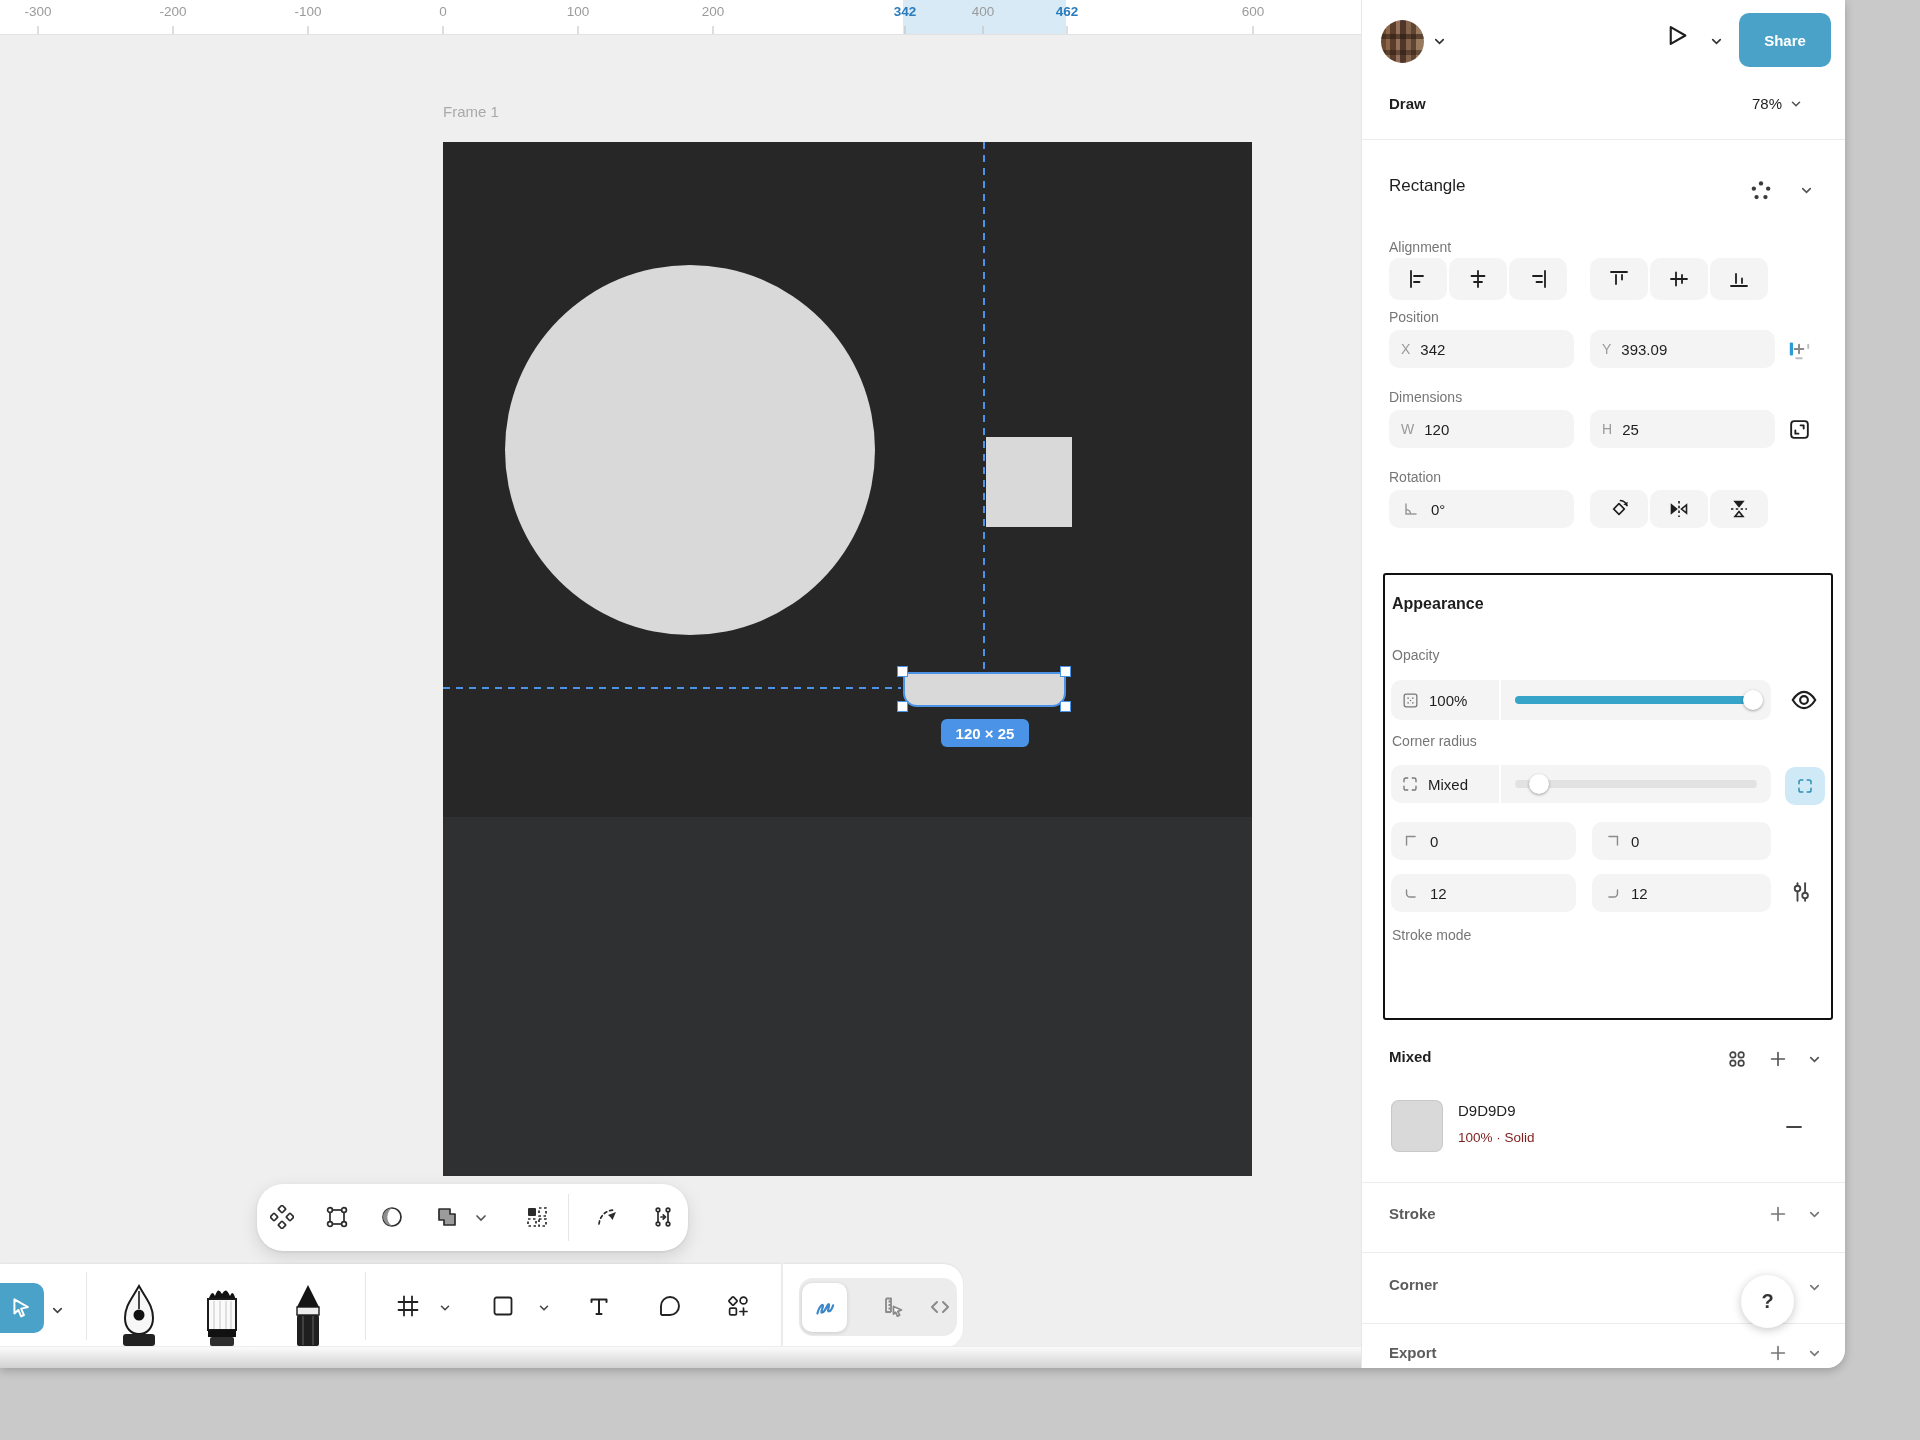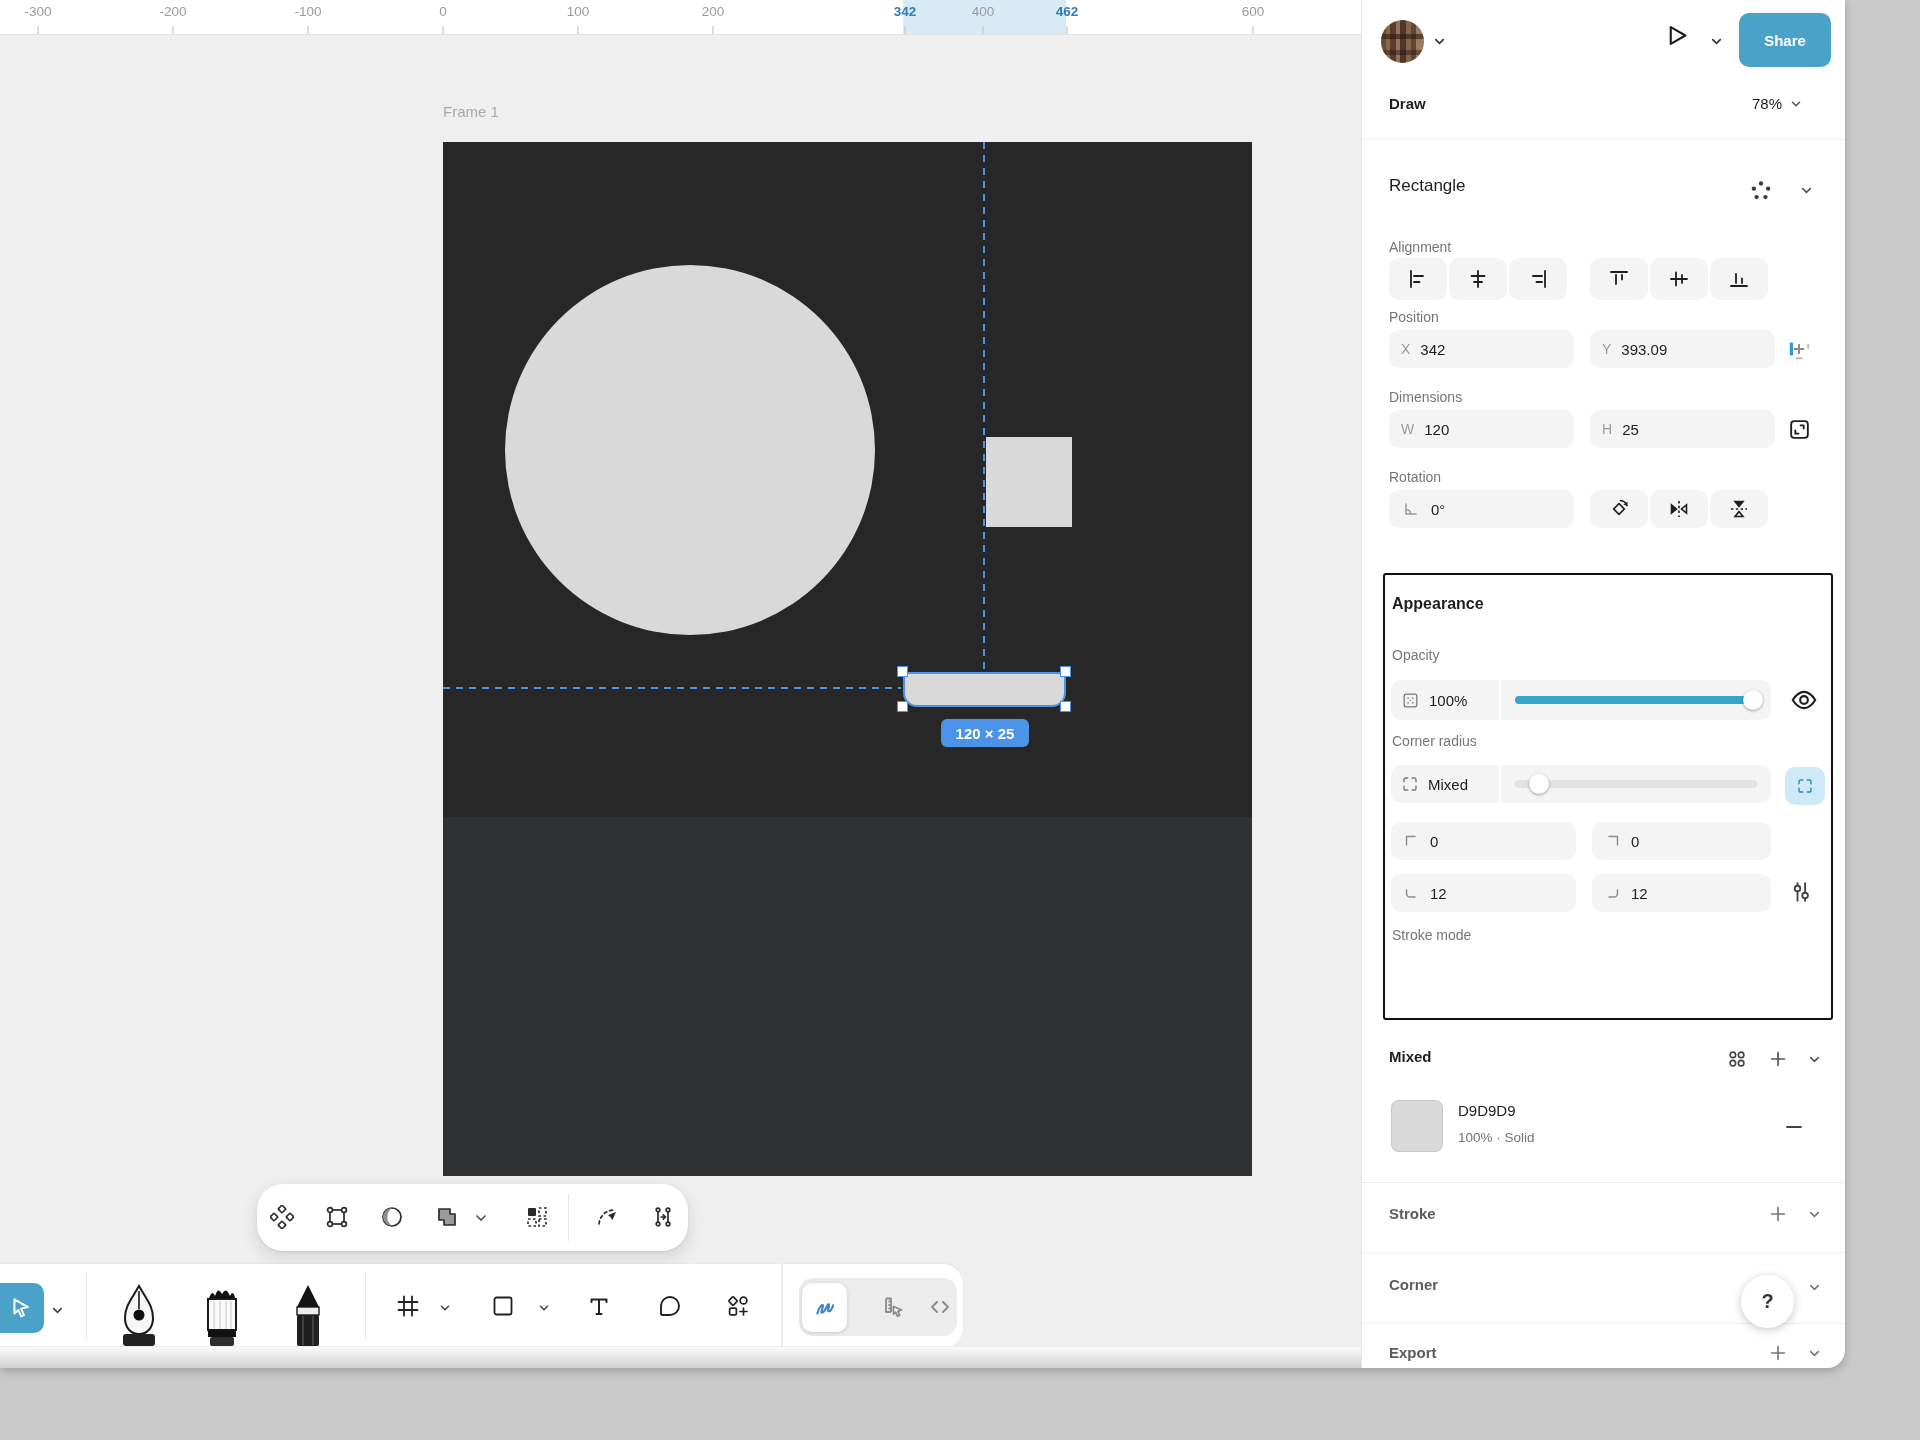--- a/index.html
+++ b/index.html
@@ -539,21 +539,21 @@
         </svg>
       </span>
     <span class="abs" style="left:445px;top:1052px">
       <svg width="15" height="15" viewBox="0 0 16 16" fill="none" stroke="#555" stroke-width="1.8" stroke-linecap="round">
           <path d="M4 6 L8 10 L12 6"></path>
         </svg>
       </span>
 
     <div id="fill-swatch"></div>
     <div class="abs" style="left:96px;top:1102px;font-size:15px;color:#1e1e1e">D9D9D9</div>
-    <div class="abs" style="left:96px;top:1130px;font-size:13.5px;color:#737373">100% · Solid</div>
+    <div class="abs" style="left:96px;top:1130px;font-size:13.5px;color:#7f1d1d">100% · Solid</div>
     <span class="abs" style="left:420px;top:1115px">
       <svg width="24" height="24" viewBox="0 0 24 24" fill="none" stroke="#444" stroke-width="1.8" stroke-linecap="round">
           <path d="M5 12 H19"></path>
         </svg>
       </span>
 
     <div class="hdiv" style="top:1182px"></div>
 
     <div class="p-h2 dim" style="left:27px;top:1205px">Stroke</div>
     <span class="abs" style="left:405px;top:1203px">

